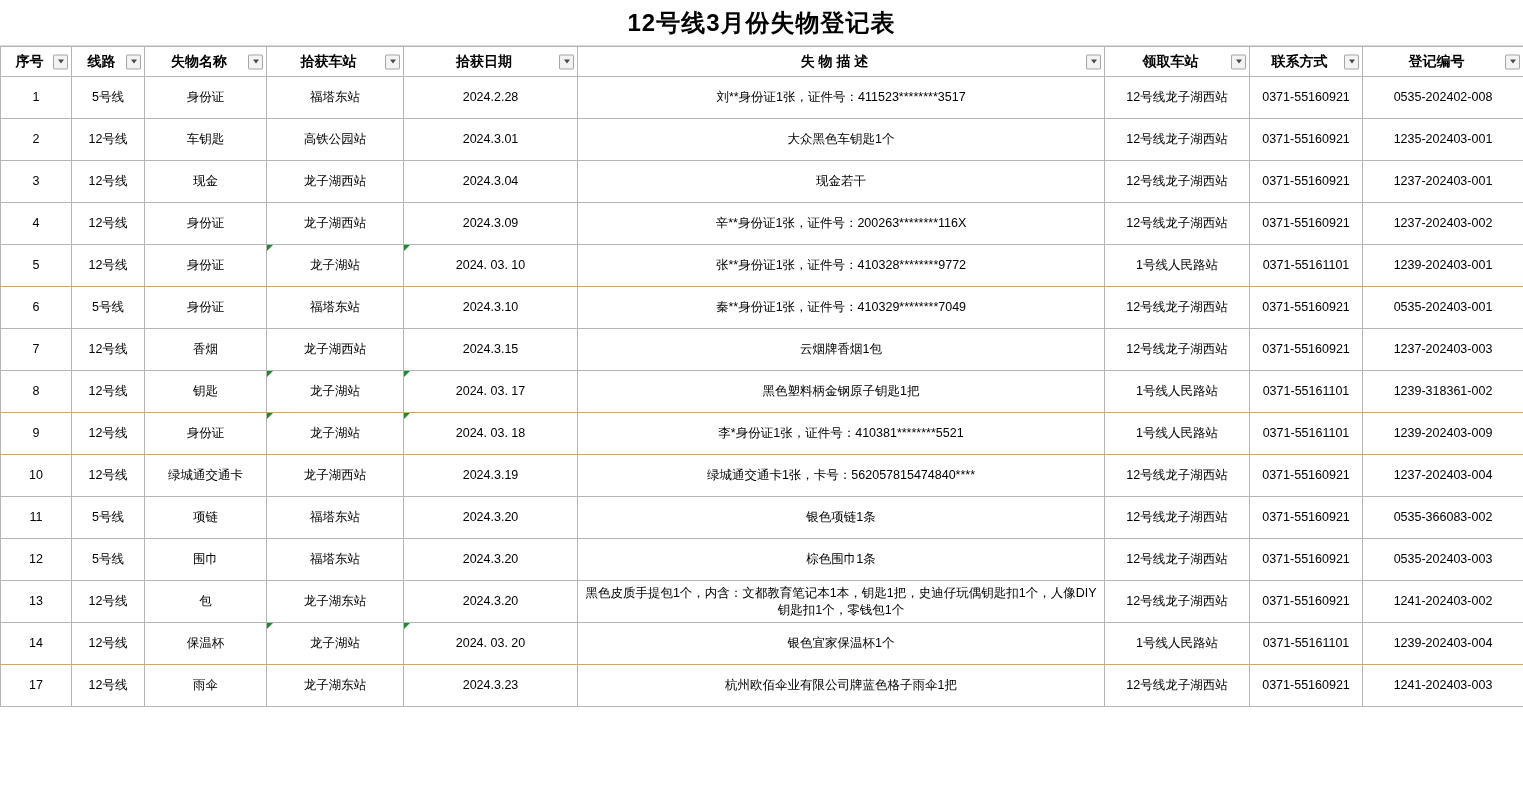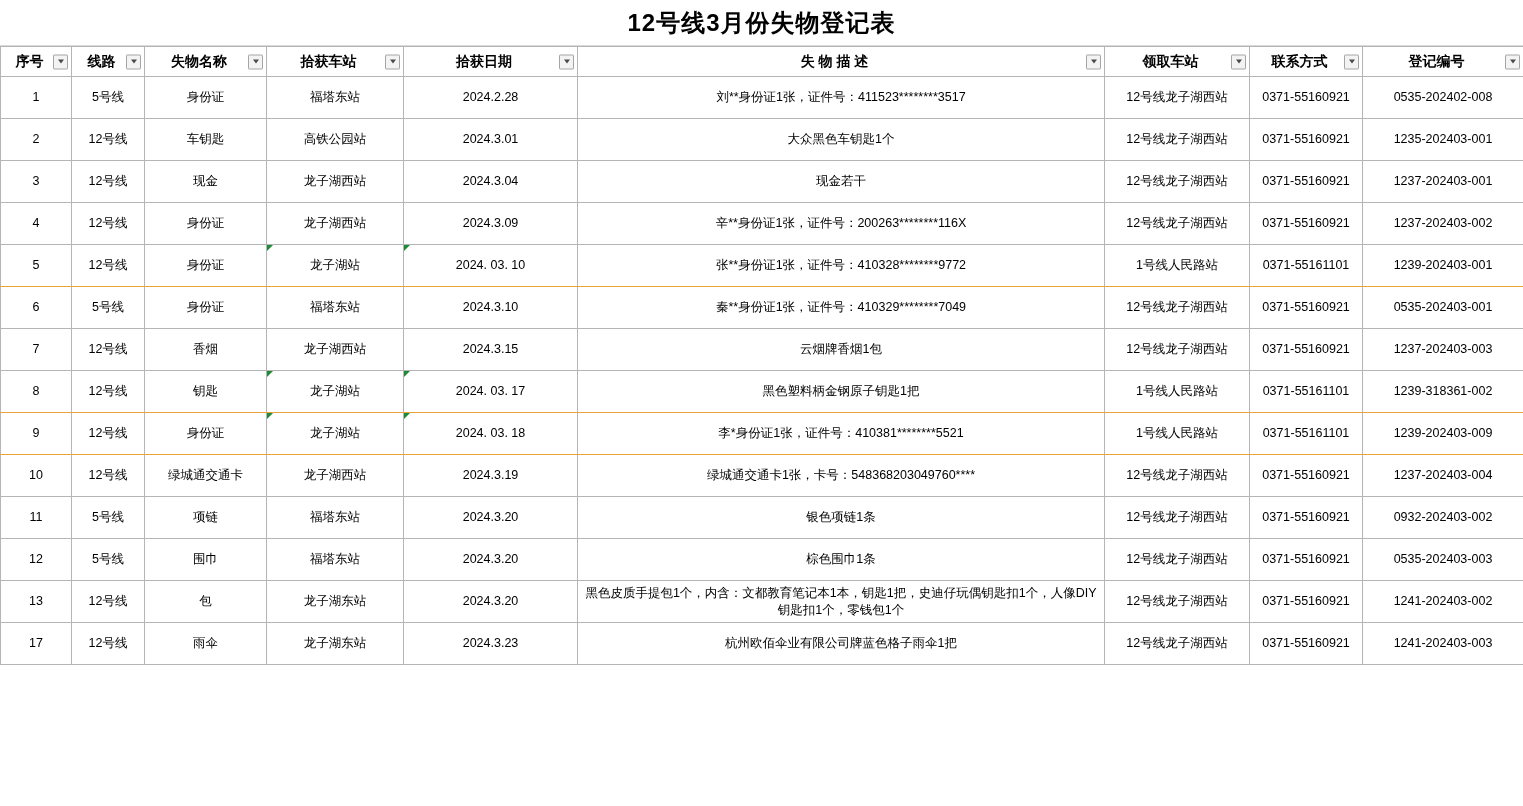--- a/index.html
+++ b/index.html
@@ -291,35 +291,35 @@
           <td>1号线人民路站</td>
           <td>0371-55161101</td>
           <td>1239-202403-009</td>
         </tr>
         <tr>
           <td>10</td>
           <td>12号线</td>
           <td>绿城通交通卡</td>
           <td>龙子湖西站</td>
           <td>2024.3.19</td>
-          <td class="desc">绿城通交通卡1张，卡号：548368203049760****</td>
+          <td class="desc">绿城通交通卡1张，卡号：562057815474840****</td>
           <td>12号线龙子湖西站</td>
           <td>0371-55160921</td>
           <td>1237-202403-004</td>
         </tr>
         <tr>
           <td>11</td>
           <td>5号线</td>
           <td>项链</td>
           <td>福塔东站</td>
           <td>2024.3.20</td>
           <td class="desc">银色项链1条</td>
           <td>12号线龙子湖西站</td>
           <td>0371-55160921</td>
-          <td>0932-202403-002</td>
+          <td>0535-366083-002</td>
         </tr>
         <tr>
           <td>12</td>
           <td>5号线</td>
           <td>围巾</td>
           <td>福塔东站</td>
           <td>2024.3.20</td>
           <td class="desc">棕色围巾1条</td>
           <td>12号线龙子湖西站</td>
           <td>0371-55160921</td>
@@ -329,20 +329,31 @@
           <td>13</td>
           <td>12号线</td>
           <td>包</td>
           <td>龙子湖东站</td>
           <td>2024.3.20</td>
           <td class="desc">黑色皮质手提包1个，内含：文都教育笔记本1本，钥匙1把，史迪仔玩偶钥匙扣1个，人像DIY钥匙扣1个，零钱包1个</td>
           <td>12号线龙子湖西站</td>
           <td>0371-55160921</td>
           <td>1241-202403-002</td>
         </tr>
+        <tr class="hl">
+          <td>14</td>
+          <td>12号线</td>
+          <td>保温杯</td>
+          <td class="markcell">龙子湖站</td>
+          <td class="markcell">2024. 03. 20</td>
+          <td class="desc">银色宜家保温杯1个</td>
+          <td>1号线人民路站</td>
+          <td>0371-55161101</td>
+          <td>1239-202403-004</td>
+        </tr>
         <tr>
           <td>17</td>
           <td>12号线</td>
           <td>雨伞</td>
           <td>龙子湖东站</td>
           <td>2024.3.23</td>
           <td class="desc">杭州欧佰伞业有限公司牌蓝色格子雨伞1把</td>
           <td>12号线龙子湖西站</td>
           <td>0371-55160921</td>
           <td>1241-202403-003</td>

